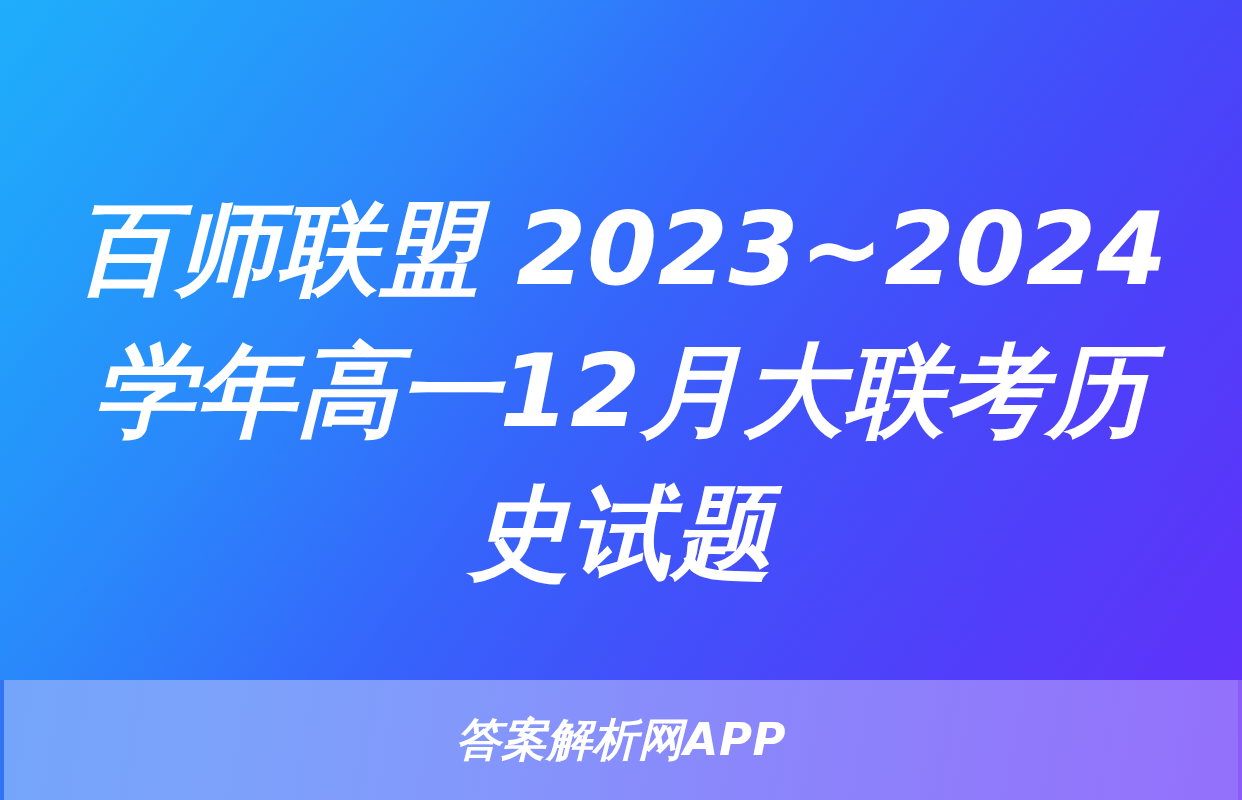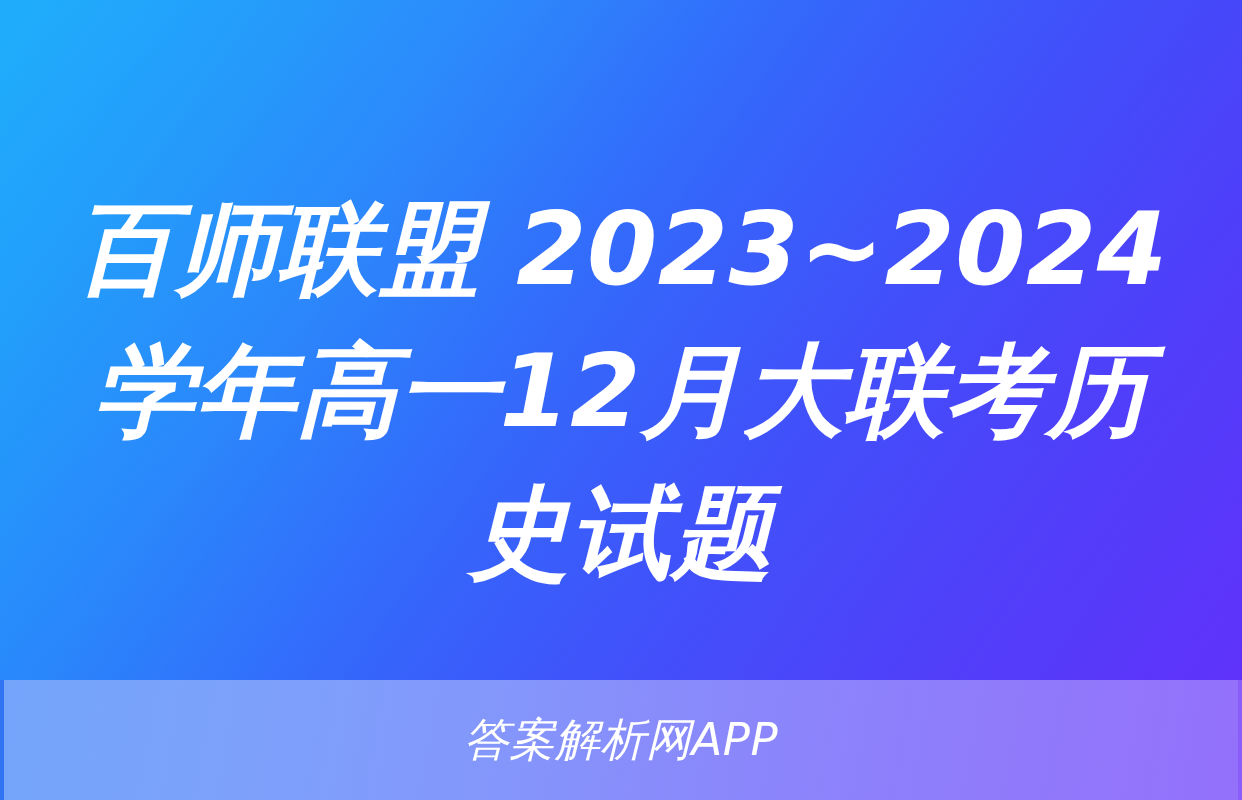--- a/index.html
+++ b/index.html
@@ -117,21 +117,21 @@
     height: 120px;
     background: #8A5CFA;
   }
 
   .footer-text {
     position: relative;
     color: #ffffff;
     font-family: "DejaVu Sans", "Liberation Sans", sans-serif;
     font-size: 45px;
     line-height: 52px;
-    font-weight: 400;
+    font-weight: 700;
     font-style: italic;
     letter-spacing: 0.5px;
     white-space: nowrap;
   }
 </style>
 </head>
 <body>
 
 <div id="poster">
 

